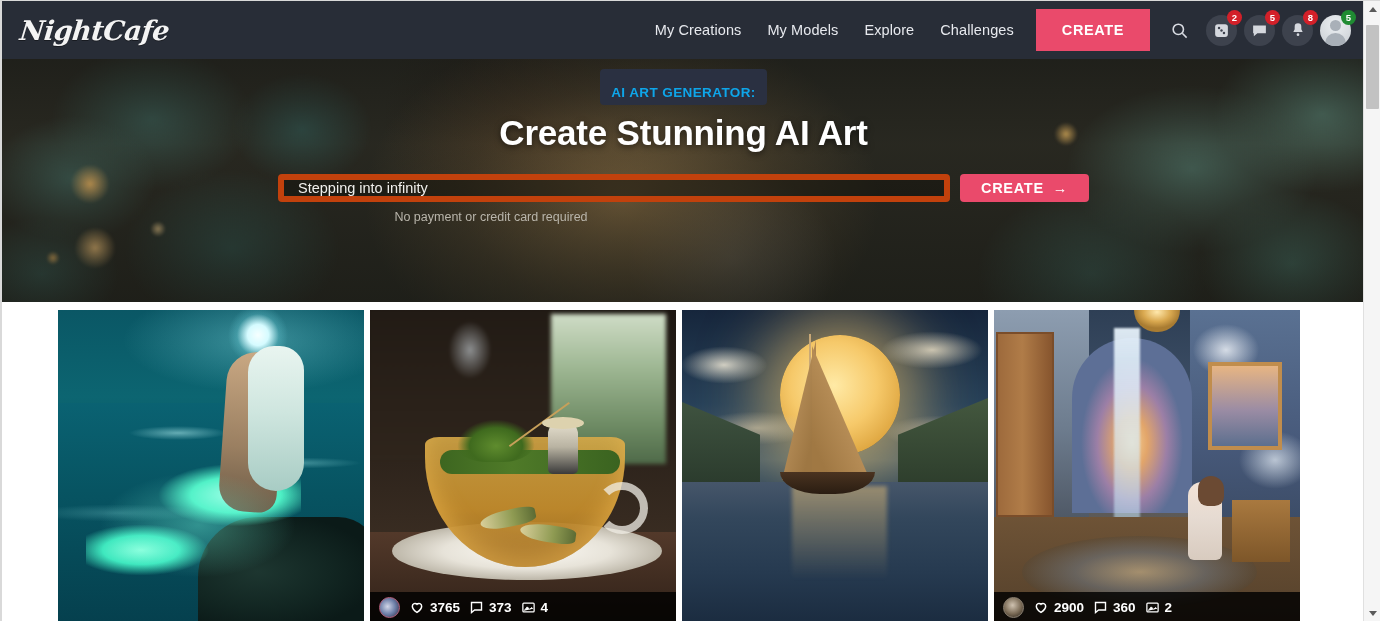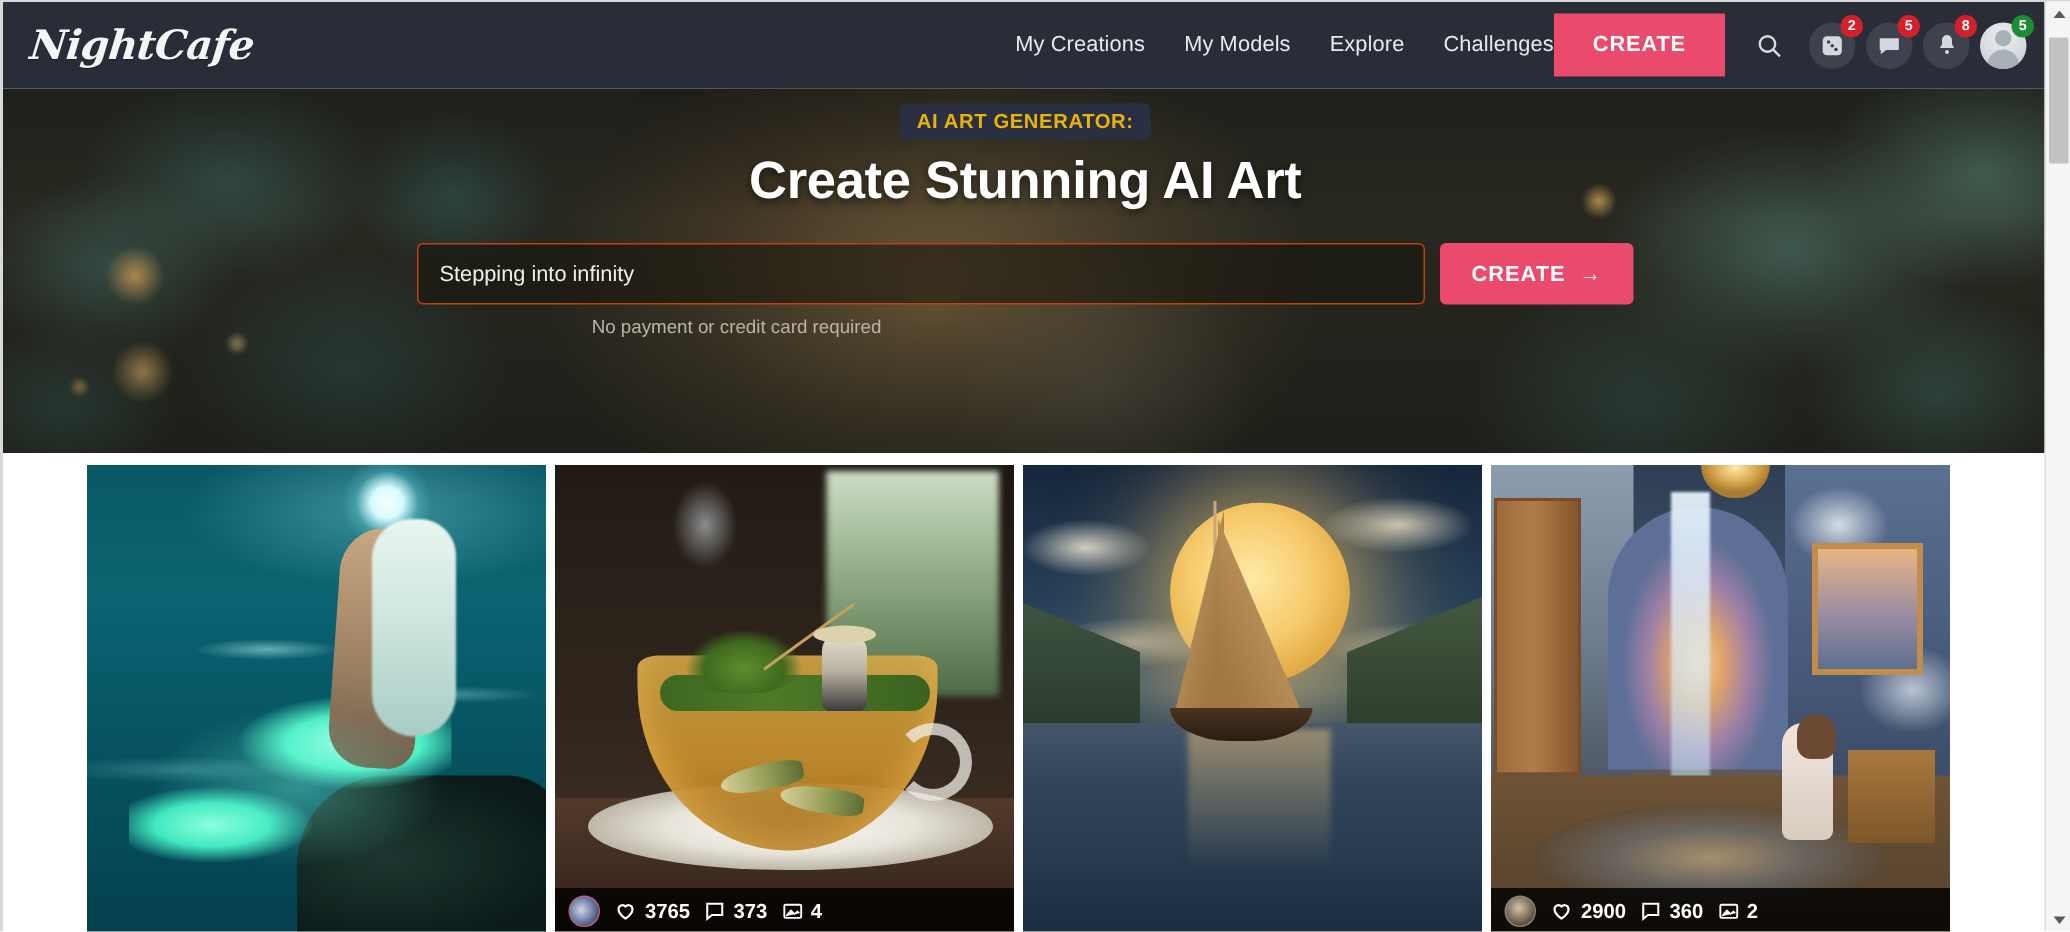--- a/index.html
+++ b/index.html
@@ -45,20 +45,21 @@
     letter-spacing: -0.5px;
     transform: skewX(-6deg);
     text-shadow: 0 1px 0 rgba(0,0,0,.4);
     white-space: nowrap;
   }
   .nav-spacer { flex: 1; }
   .nav-links {
     display: flex;
     align-items: center;
     gap: 26px;
+    margin-right: 22px;
   }
   .nav-link {
     color: #e7e9ee;
     font-size: 14.5px;
     letter-spacing: .1px;
     white-space: nowrap;
     cursor: pointer;
   }
   .nav-create {
     background: #ea4a6b;
@@ -152,25 +153,25 @@
   }
   .hero-inner {
     position: relative;
     z-index: 3;
     text-align: center;
     padding-top: 10px;
   }
   .hero-badge {
     display: inline-block;
     background: #2a3041;
-    color: #eab308;
+    color: #0ea5e9;
     font-size: 13.5px;
     font-weight: bold;
     letter-spacing: .4px;
-    padding: 4px 11px 5px;
+    padding: 16px 11px 5px;
     border-radius: 4px;
   }
   .hero-title {
     margin-top: 8px;
     font-size: 35px;
     font-weight: bold;
     color: #ffffff;
     letter-spacing: -0.2px;
     text-shadow: 0 2px 6px rgba(0,0,0,.55);
   }
@@ -185,23 +186,23 @@
   }
   .prompt-row {
     margin-top: 21px;
     display: flex;
     justify-content: center;
     align-items: stretch;
     gap: 10px;
   }
   .prompt-input {
     width: 672px;
-    height: 41px;
+    height: 28px;
     background: rgba(22,20,12,.55);
-    border: 1px solid #c2410c;
+    border: 6px solid #c2410c;
     border-radius: 4px;
     color: #ffffff;
     font-size: 14.5px;
     font-family: "Liberation Sans", sans-serif;
     padding: 0 14px;
     outline: none;
   }
   .prompt-input::placeholder { color: #f0efec; opacity: 1; }
   .hero-create {
     background: #ea4a6b;

